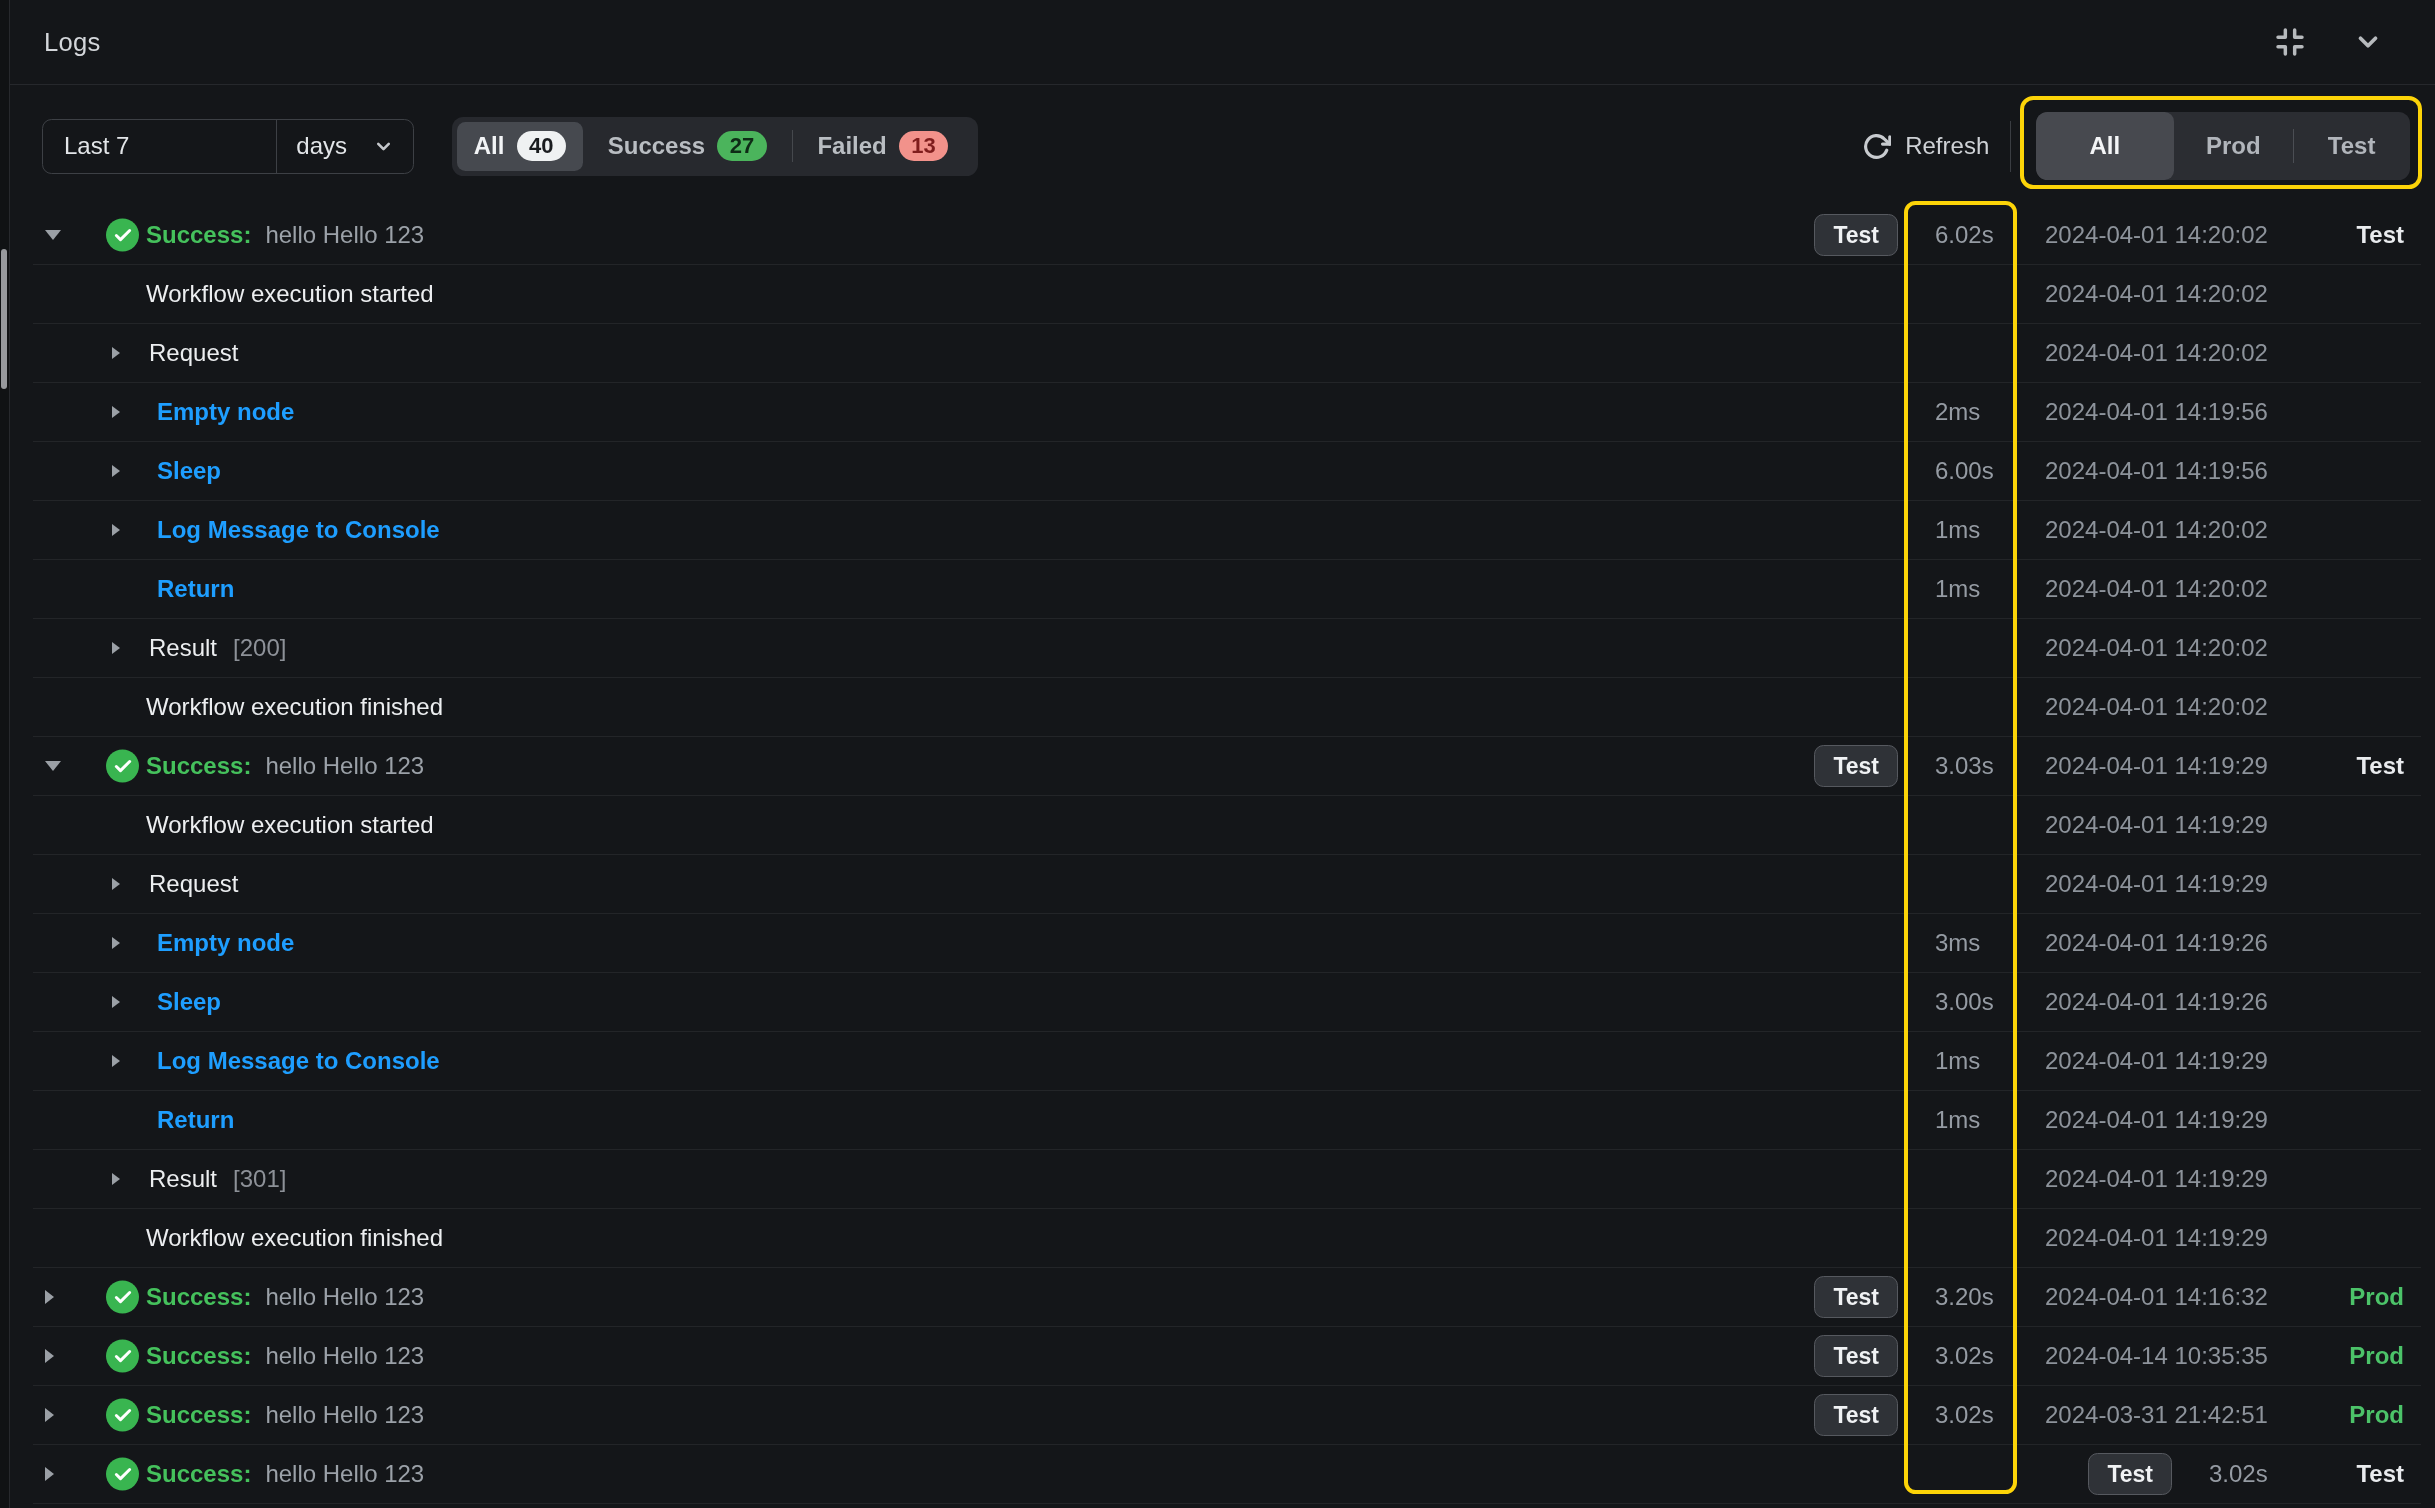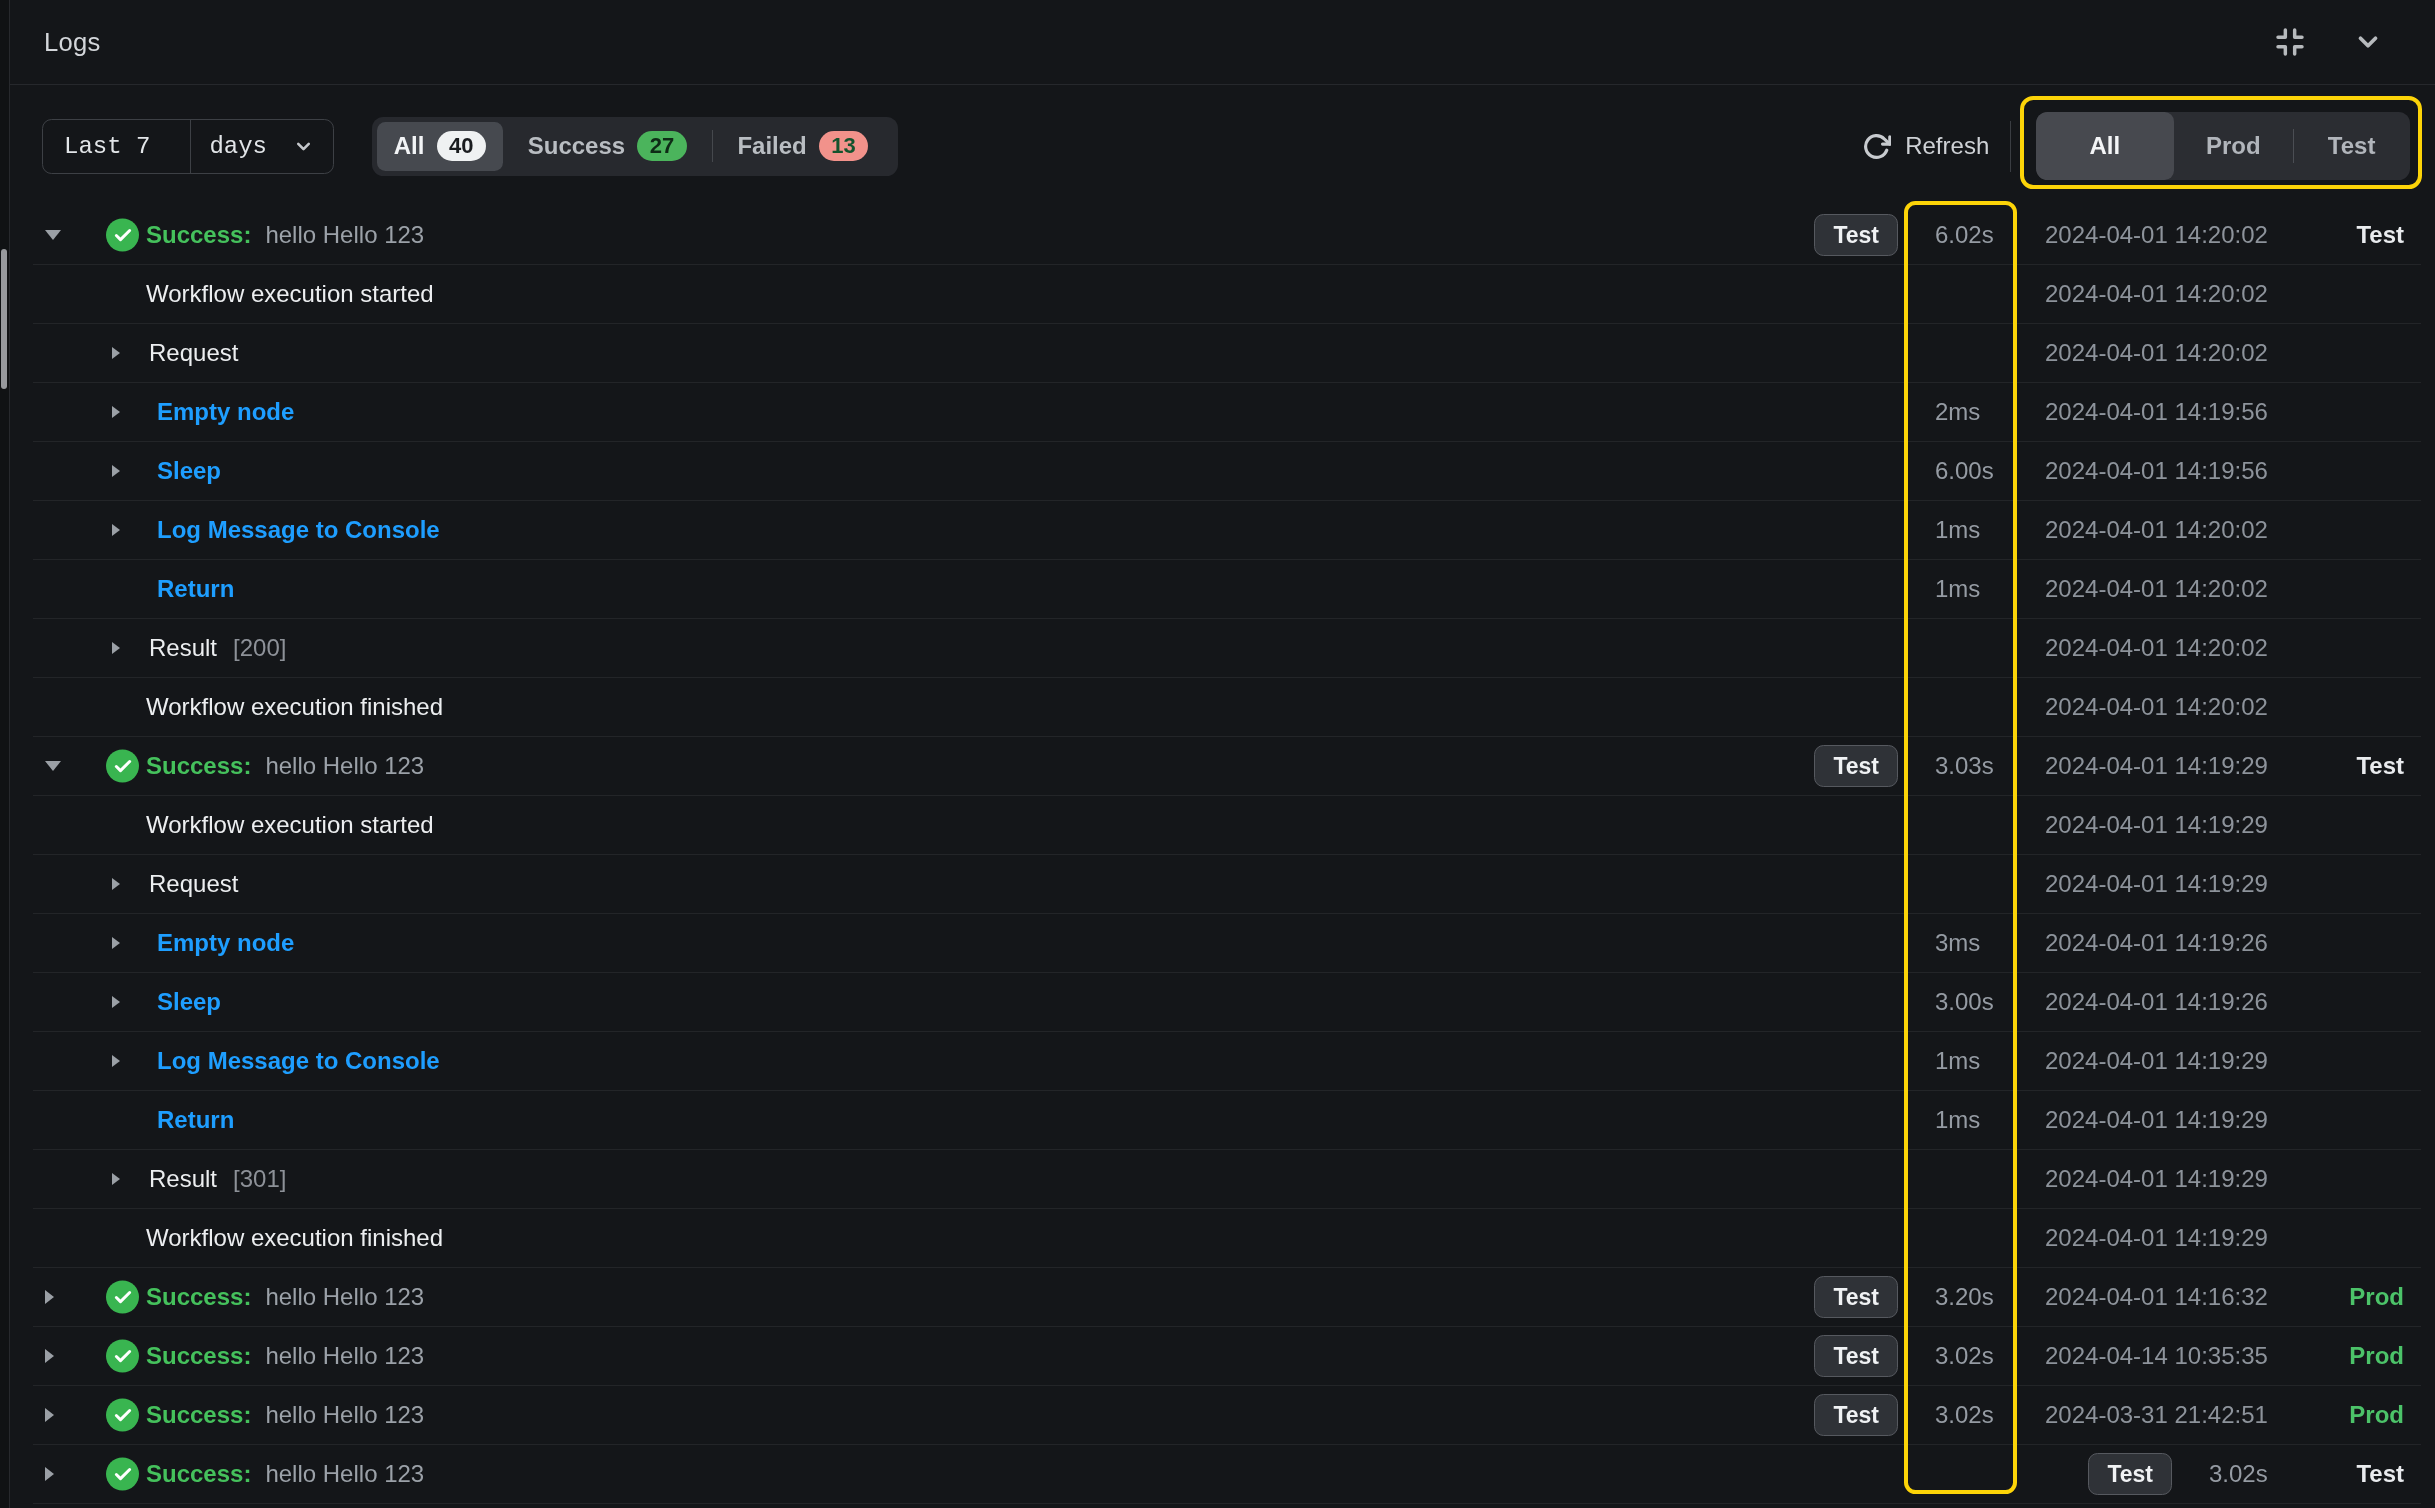--- a/index.html
+++ b/index.html
@@ -22,38 +22,38 @@
            border-bottom:0.9px solid #26282c; display:flex; align-items:center;
            padding:0 53px 0 44px; }
   .title{ font-size:25.6px; color:#d3d6da; letter-spacing:0.3px; }
   .topbar-actions{ margin-left:auto; display:flex; align-items:center; gap:47px; }
   .icon-btn{ display:flex; align-items:center; justify-content:center; cursor:pointer; }
 
   
   .filterbar{ position:absolute; top:86px; left:0; right:0; height:120px;
               display:flex; align-items:center; padding:0 15px 0 42px; }
 
-  .range-box{ display:flex; align-items:stretch; height:55px; width:292px;
-              border:0.9px solid #3d4045; border-radius:9.5px; overflow:hidden;font-family:Liberation Mono, monospace; }
+  .range-box{ display:flex; align-items:stretch; height:55px; width:372px;
+              border:0.9px solid #3d4045; border-radius:9.5px; overflow:hidden; }
   .range-value{ flex:1; display:flex; align-items:center; padding-left:21px;
                 font-size:24px; color:#e2e5e8; }
   .range-sep{ width:0.9px; background:#3d4045; }
   .range-unit{ display:flex; align-items:center; gap:26px; padding:0 19px;
                font-size:24px; color:#e2e5e8; cursor:pointer; }
 
   .status-seg{ margin-left:38px; height:59px; display:flex; align-items:center;
                background:#27292e; border-radius:11.4px; padding:0 4.7px; }
   .seg{ display:flex; align-items:center; gap:12.3px; height:49px; padding:0 25px;
         font-size:24px; font-weight:600; color:#b9bdc2; cursor:pointer; border-radius:8.5px; }
   .seg.selected{ background:#46494f; color:#f2f4f6; font-weight:700; padding:0 17px; }
   .seg-divider{ width:0.9px; height:32px; background:#45484d; }
   .cnt{ border-radius:945px; font-size:22px; font-weight:700; padding:3.8px 12.3px; line-height:1; }
   .cnt-all{ background:#eff1f2; color:#1a1c1f; }
   .cnt-success{ background:#4bb45c; color:#0e2b16; }
-  .cnt-failed{ background:#f2928b; color:#14532d; }
+  .cnt-failed{ background:#f2928b; color:#7f1d1d; }
 
   .spacer{ flex:1; }
 
   .refresh{ display:flex; align-items:center; gap:14px; font-size:24px;
             color:#ced1d5; cursor:pointer; }
 
   .toolbar-divider{ width:0.9px; height:51px; background:#3a3d42; margin:0 24.6px 0 21px; }
 
   .env-seg{ display:flex; align-items:center; height:68px; background:#2b2d32;
             border-radius:11.4px; overflow:hidden; margin-right:11.4px; }

